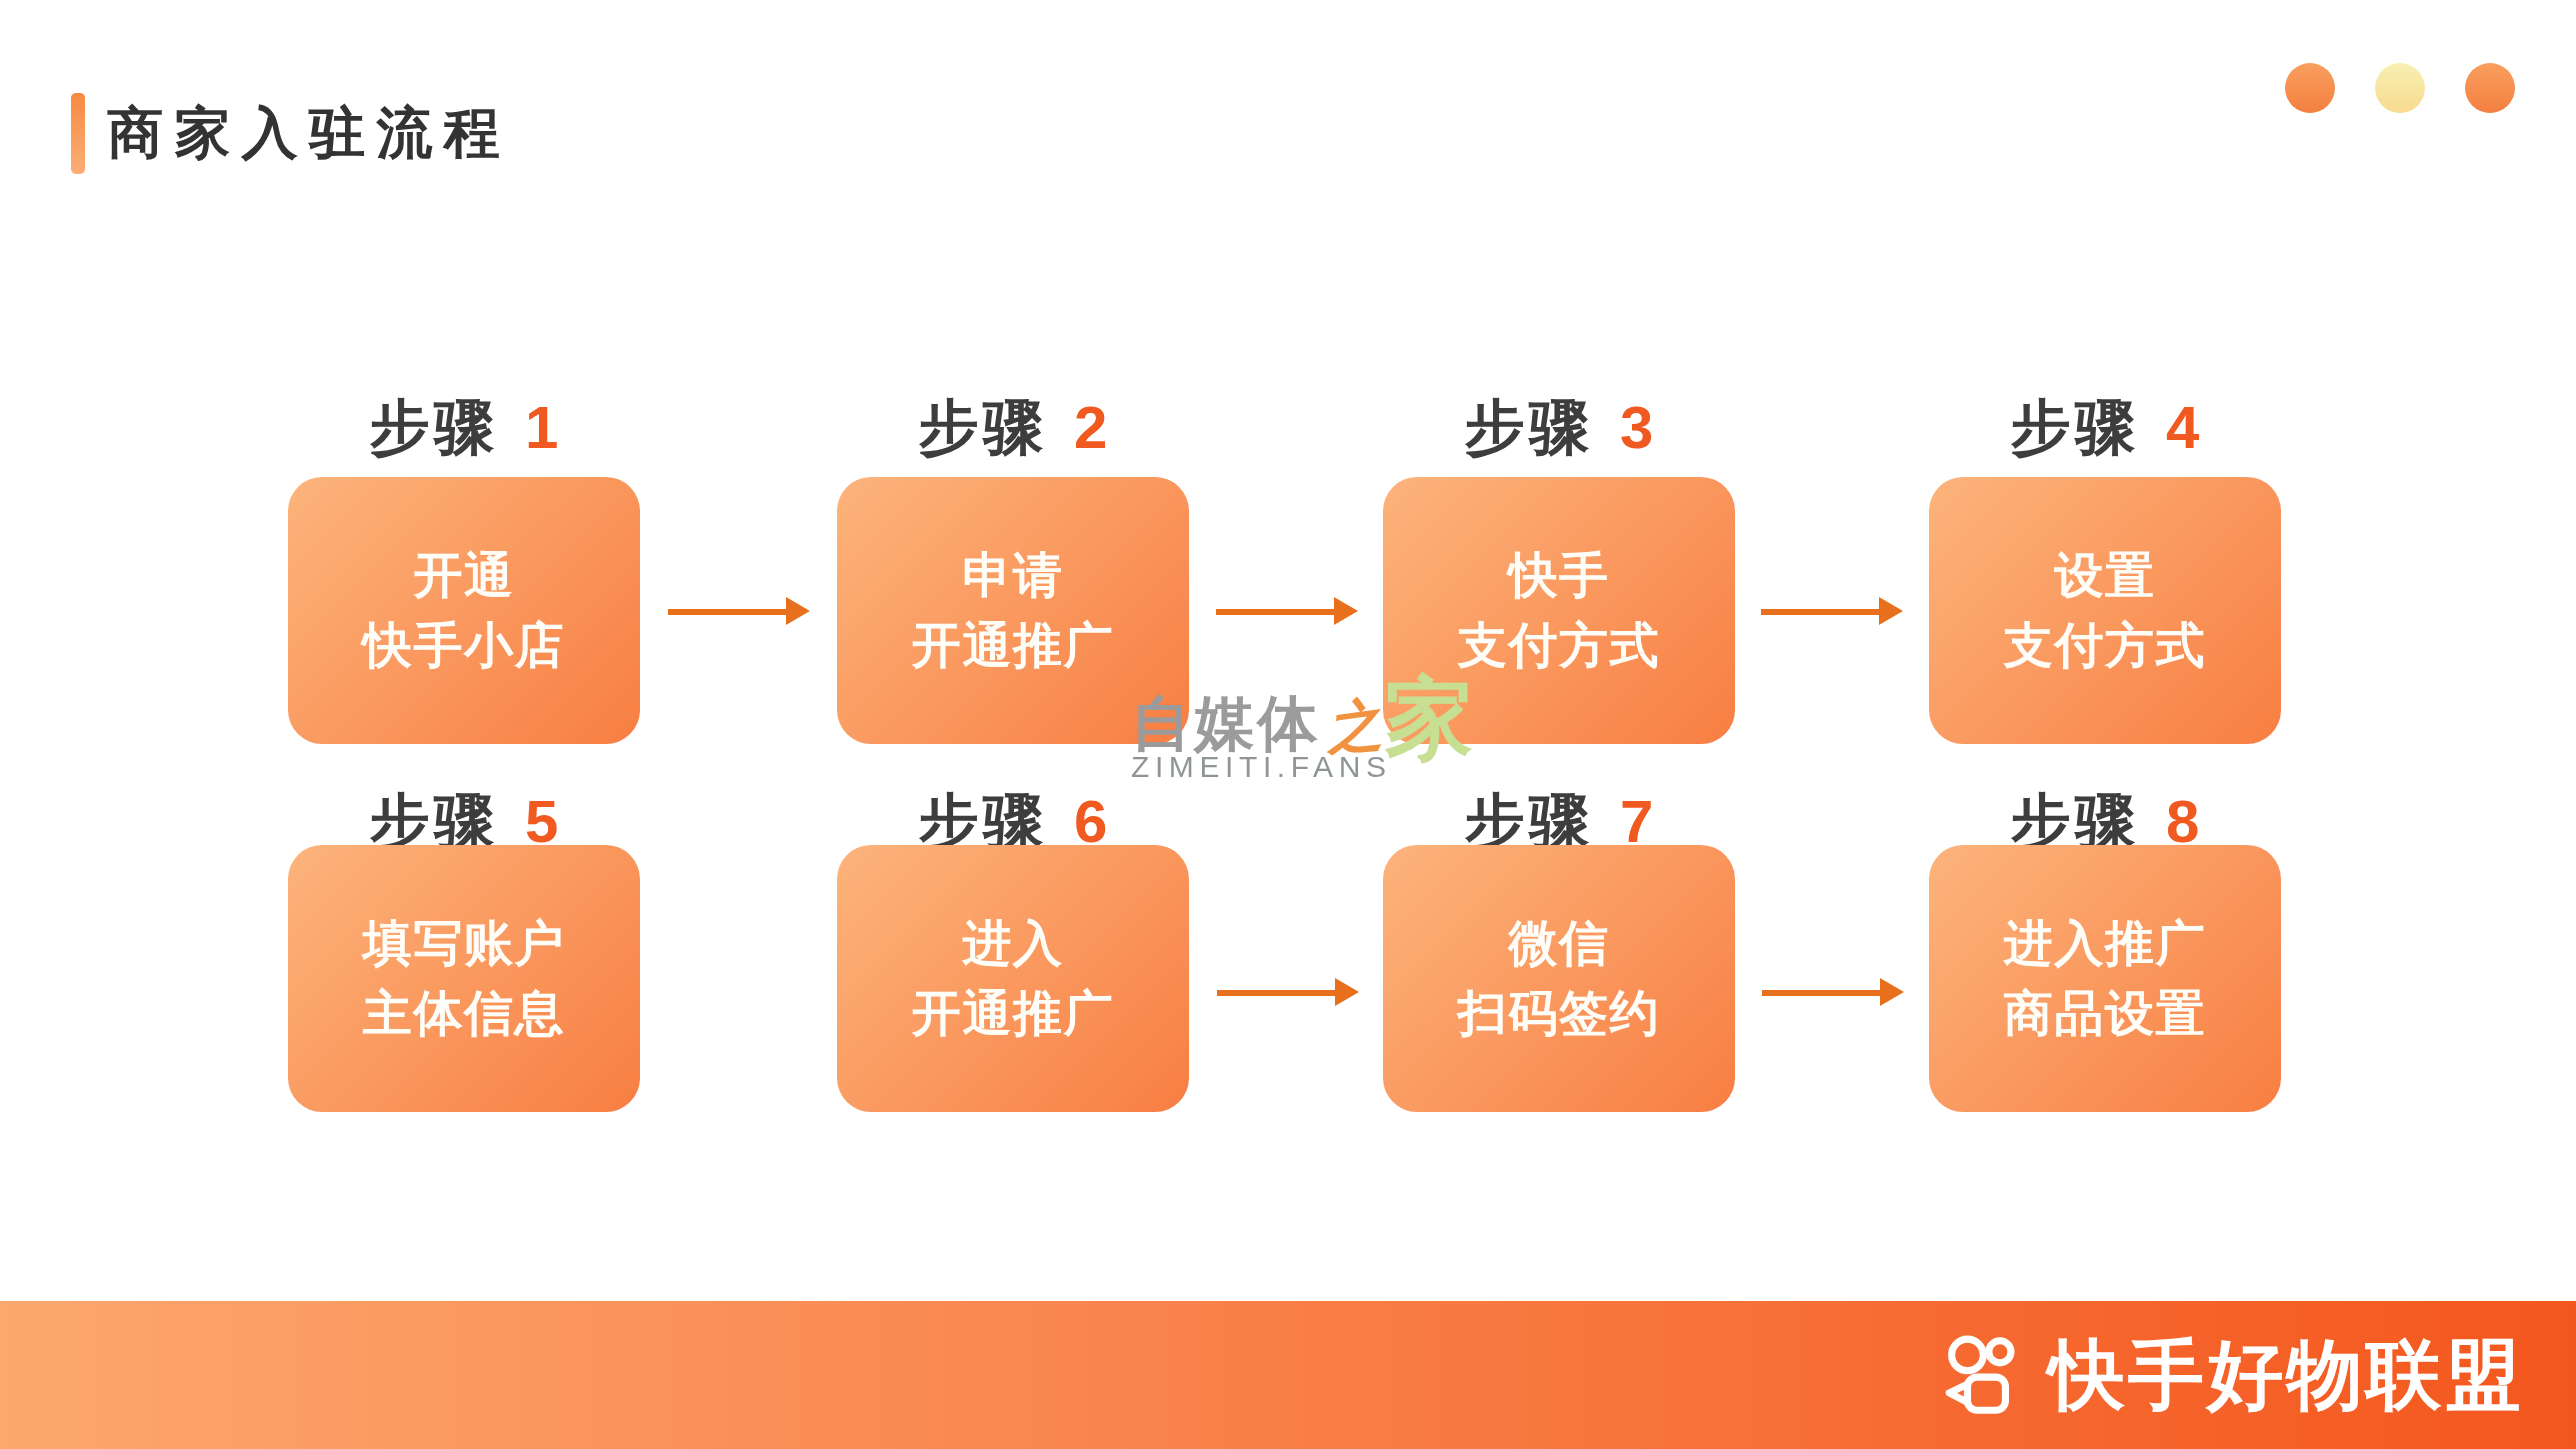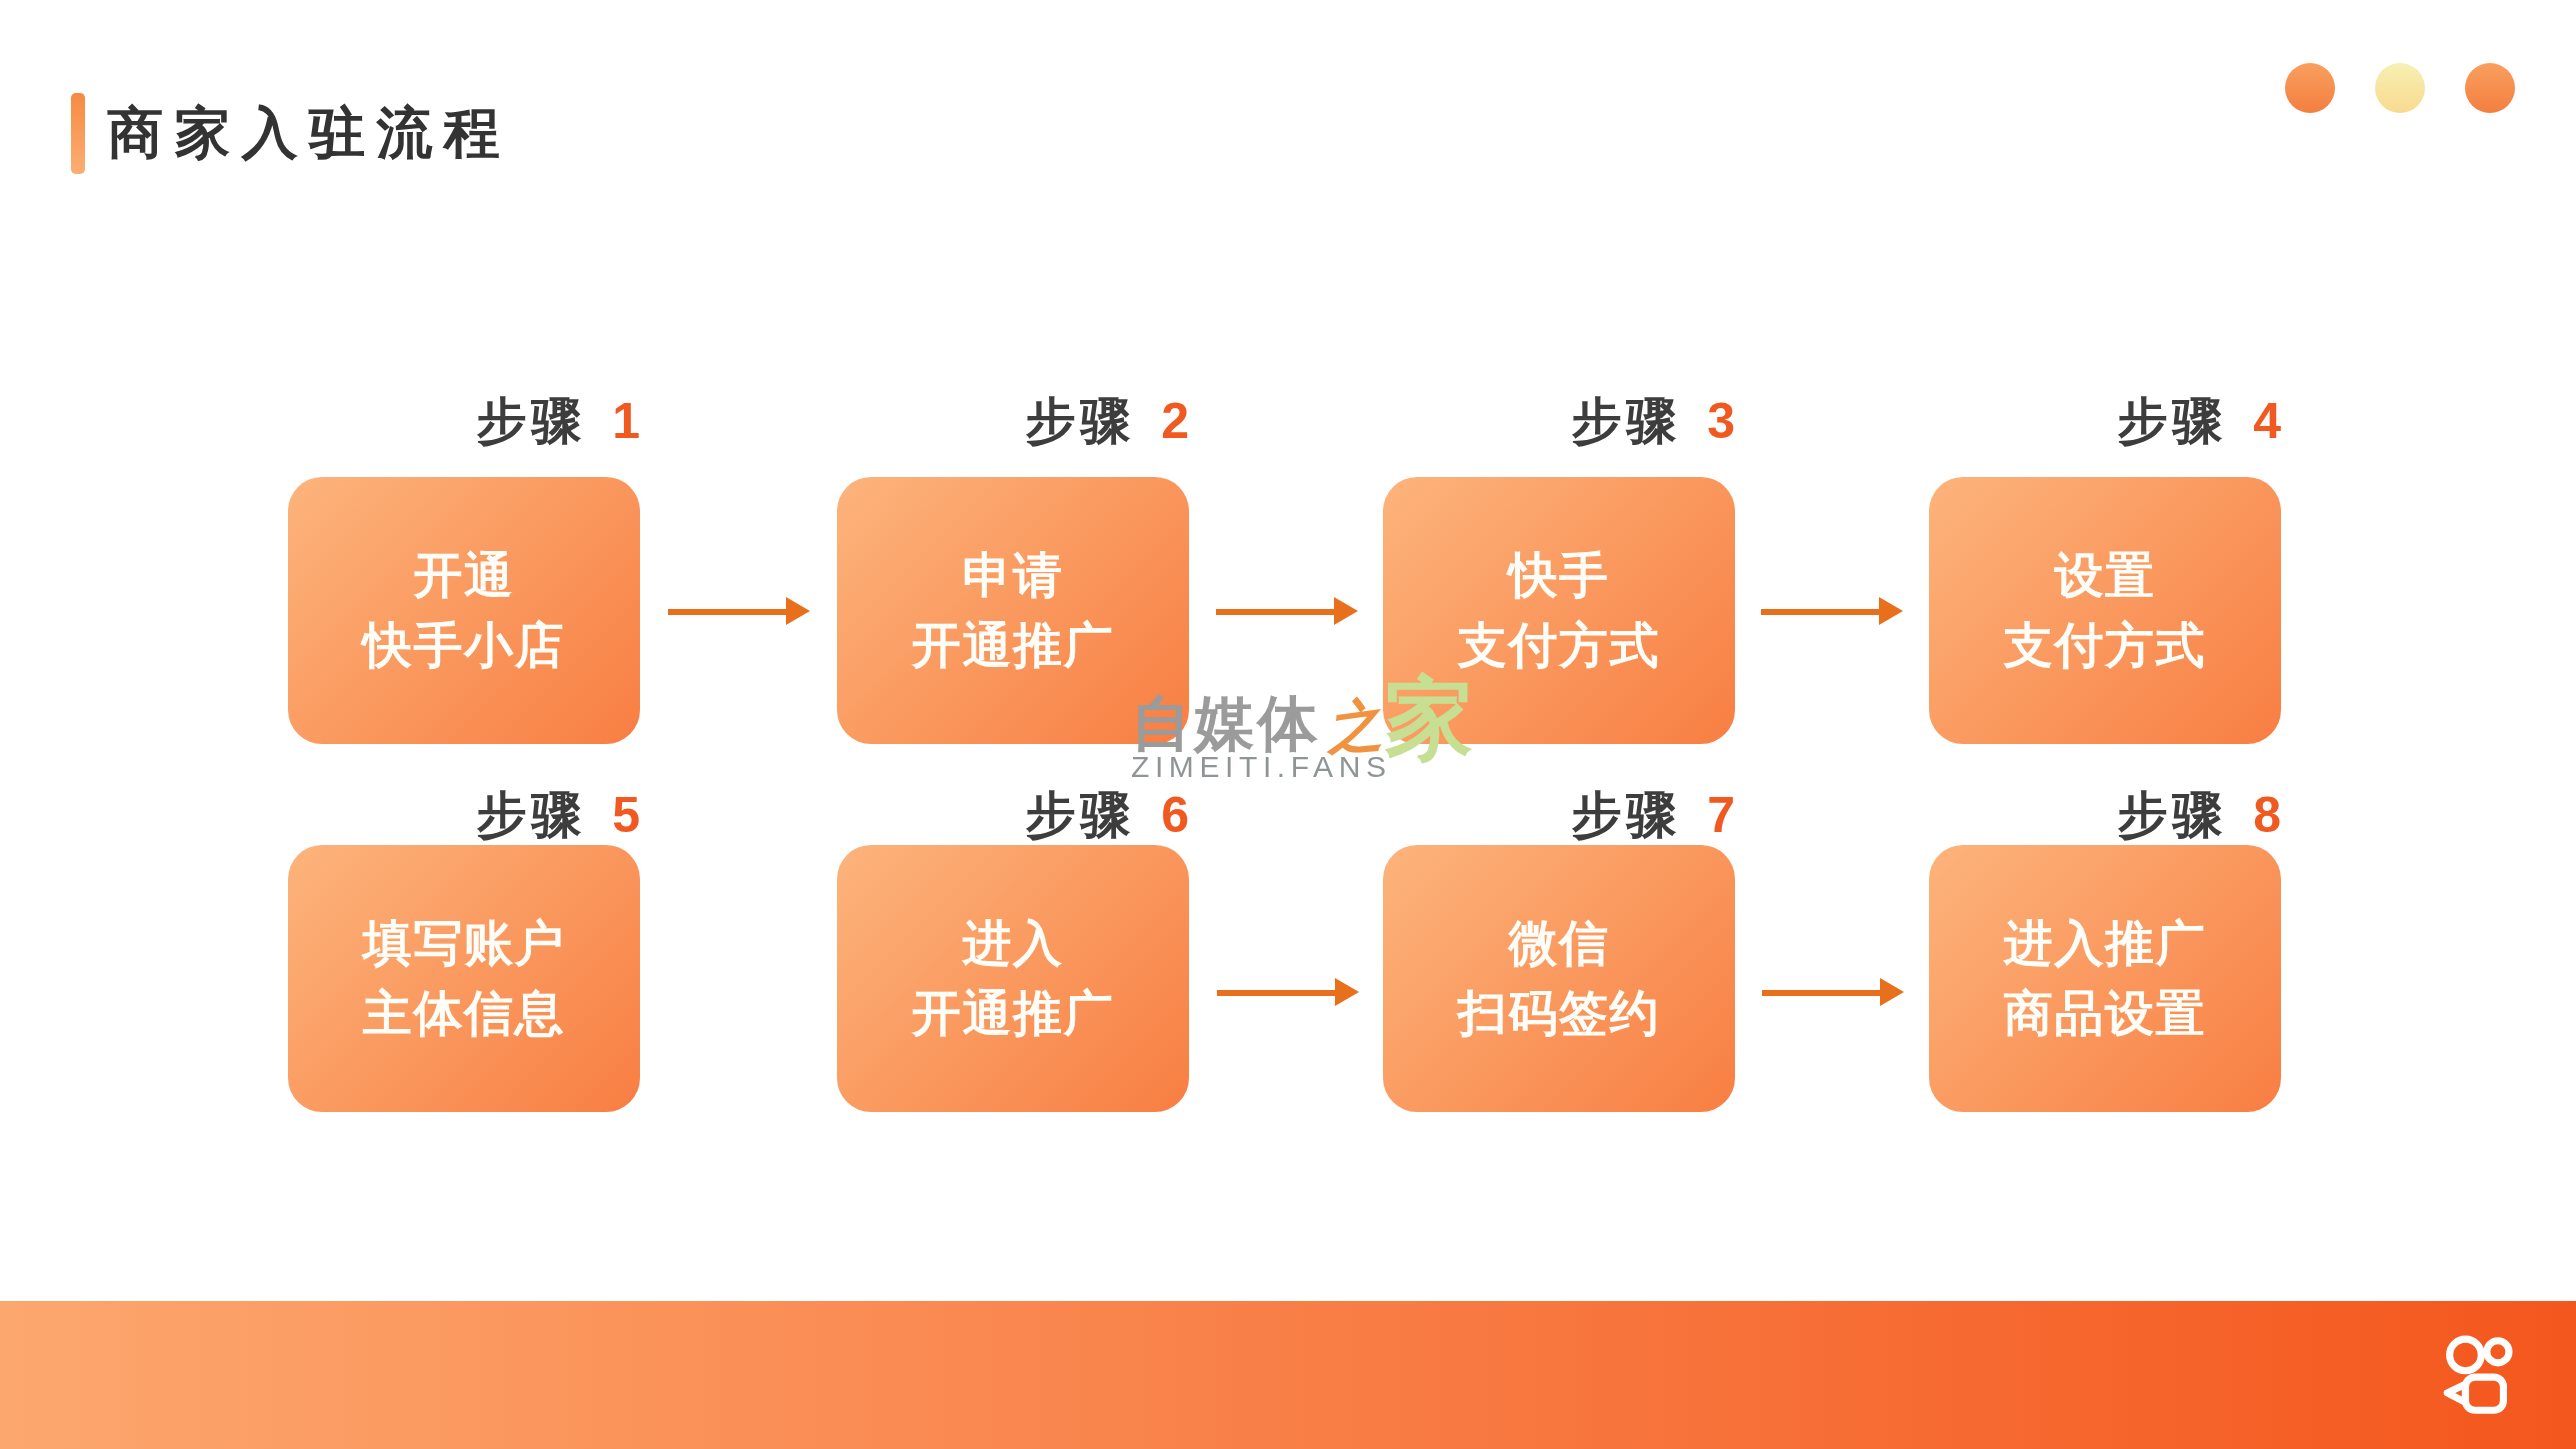--- a/index.html
+++ b/index.html
@@ -27,22 +27,22 @@
   }
 
   
   .dot { position:absolute; width:50px; height:50px; border-radius:50%; top:63px; }
   .dot-1 { left:2285px; background:linear-gradient(180deg,#f99f5e 0%,#f37f40 100%); }
   .dot-2 { left:2375px; background:linear-gradient(180deg,#f7f0b2 0%,#f8da90 100%); }
   .dot-3 { left:2465px; background:linear-gradient(180deg,#f99f5e 0%,#f37f40 100%); }
 
   
   .step-label {
-    position:absolute; width:352px; text-align:right;
-    font-size:50px; font-weight:700; color:#3d3d3d;
+    position:absolute; width:352px; text-align:center;
+    font-size:60px; font-weight:700; color:#3d3d3d;
     letter-spacing:4.8px; white-space:nowrap;
   }
   .step-label .num { color:#f0591f; margin-left:26px; letter-spacing:0; }
   .lr1 { top:388px; }
   .lr2 { top:782px; }
 
   
   .step-box {
     position:absolute; width:352px; height:267px; border-radius:34px;
     background:linear-gradient(135deg,#fcb47c 0%,#f87e42 100%);
@@ -168,15 +168,16 @@
 </div>
 
 <div class="footer">
   <div class="footer-brand">
     <svg class="brand-logo" viewBox="0 0 110 110" fill="none" stroke="#ffffff" stroke-width="9" stroke-linejoin="round" stroke-linecap="round">
       <circle cx="36" cy="29" r="20"></circle>
       <circle cx="77" cy="25" r="14"></circle>
       <rect x="36" y="57" width="48" height="42" rx="12"></rect>
       <path d="M36 66 L13 77 L36 89 Z"></path>
     </svg>
+    <div class="brand-name">快手好物联盟</div>
   </div>
 </div>
 
 
 </body></html>

